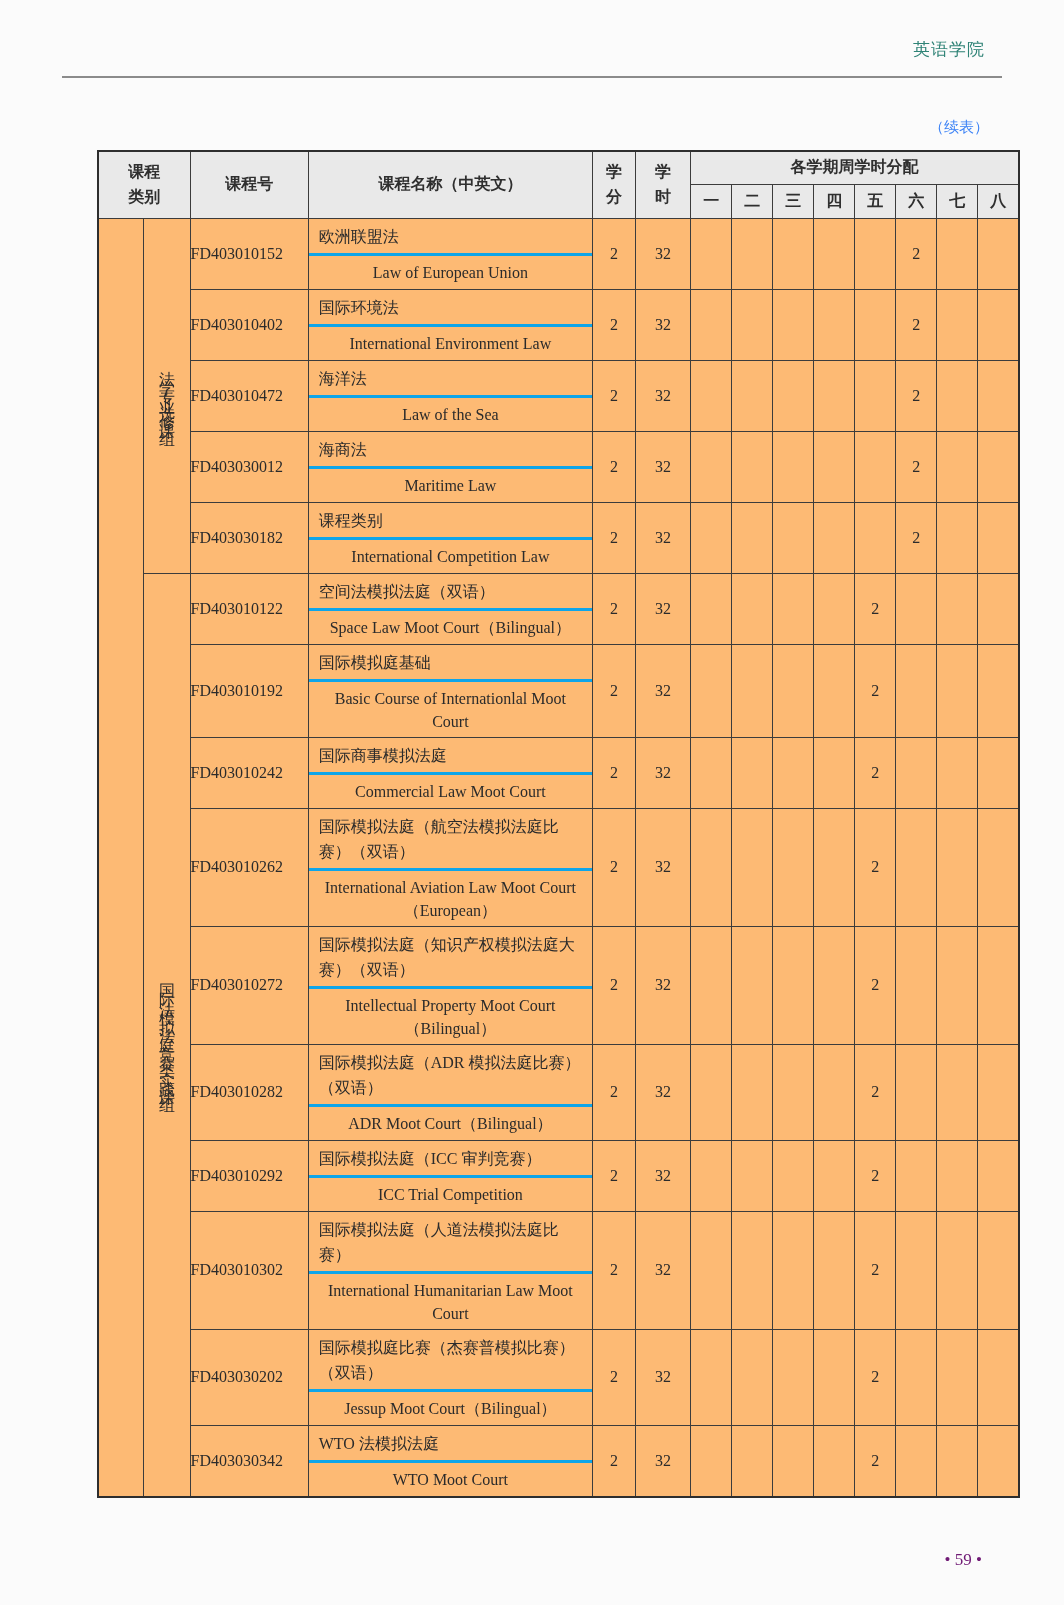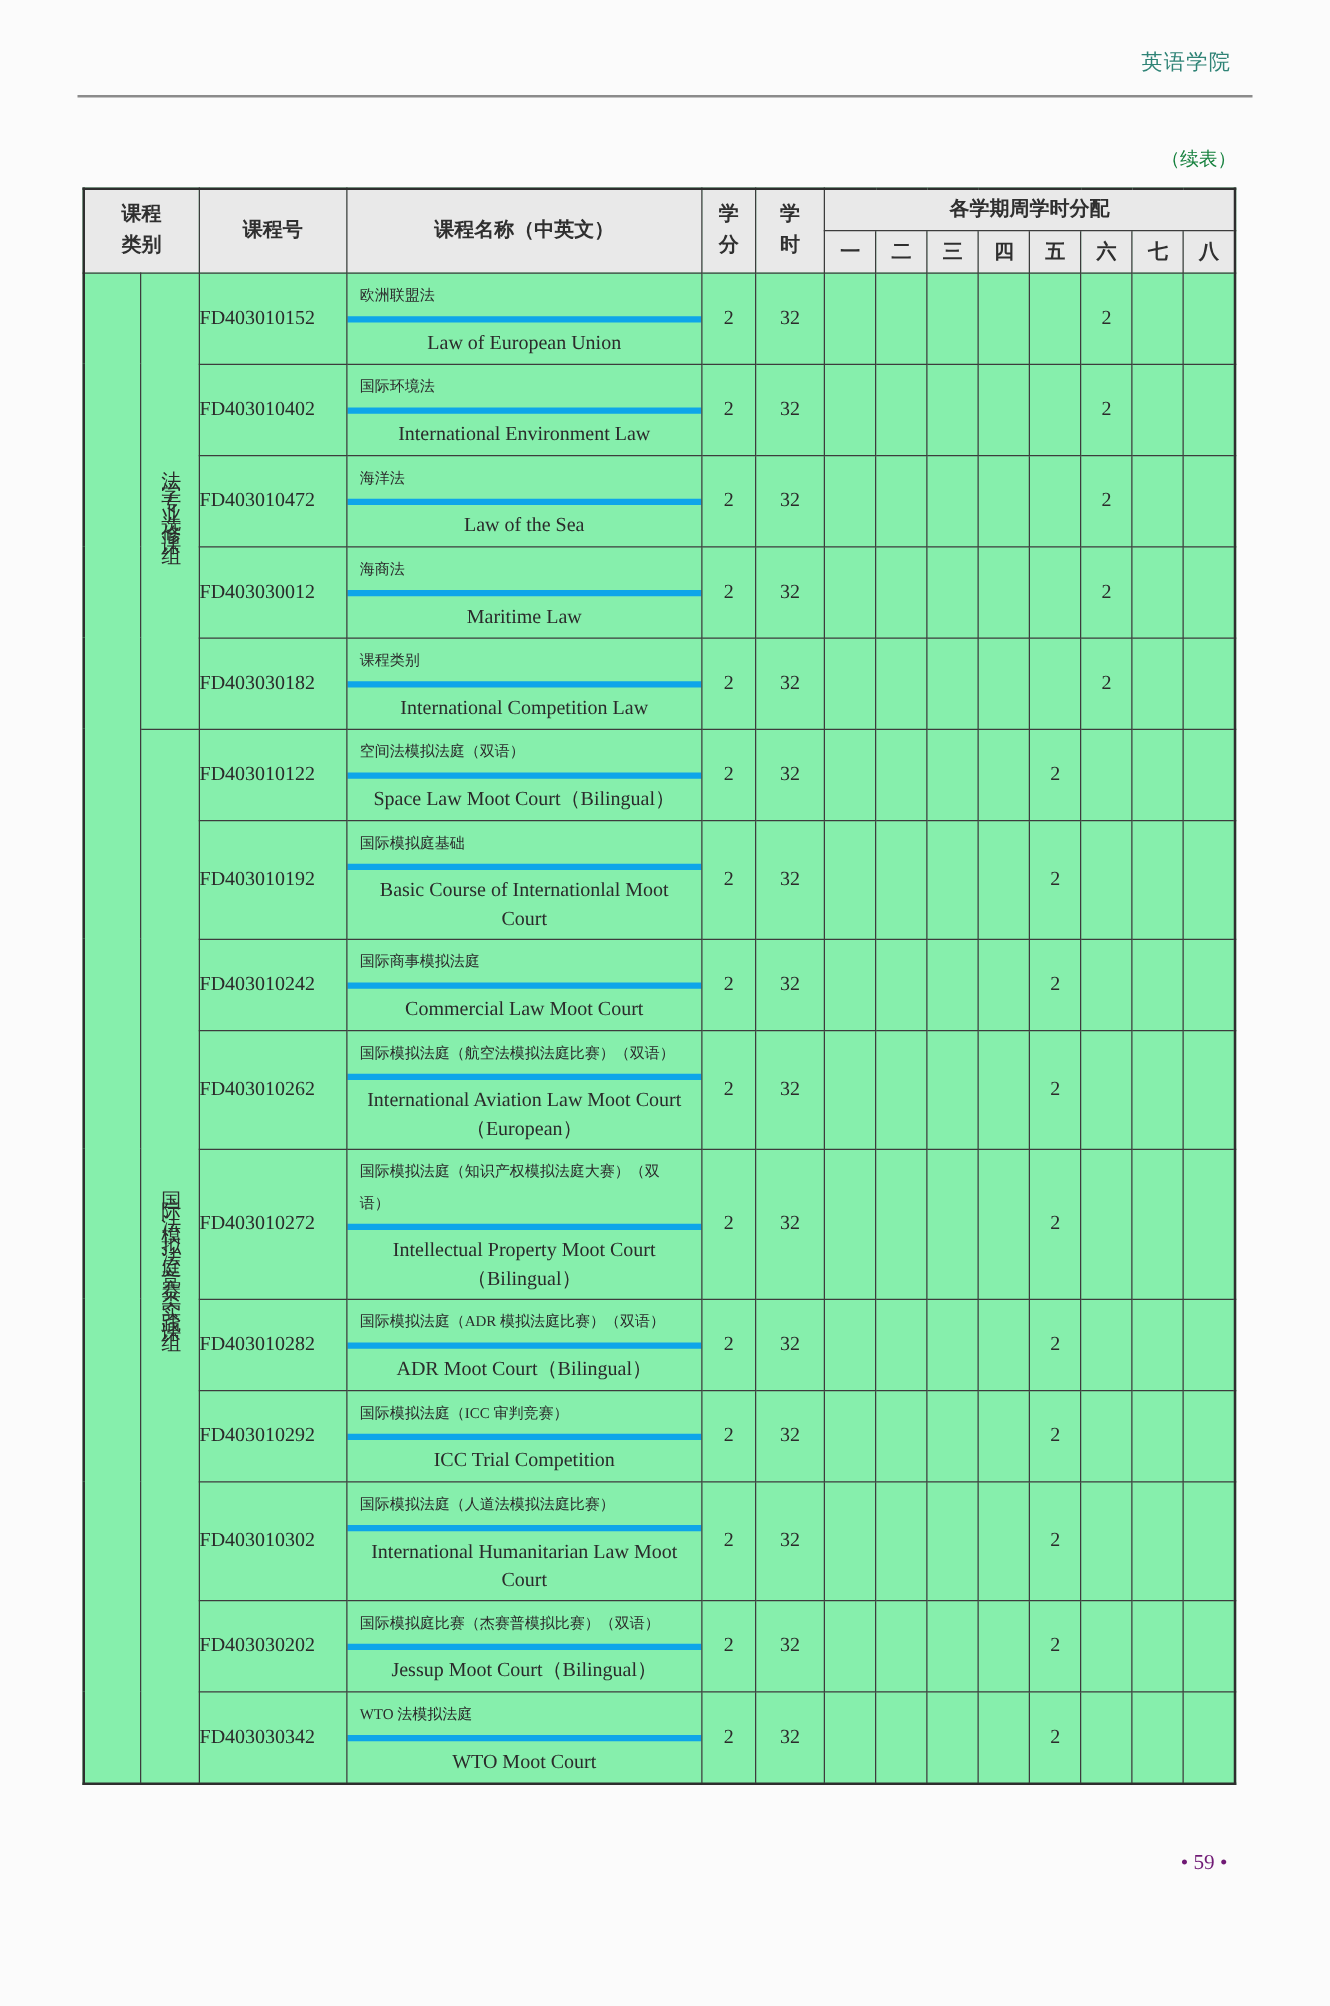--- a/index.html
+++ b/index.html
@@ -25,29 +25,29 @@
   .top-rule {
     margin: 15px 62px 0 62px;
     border: none;
     border-top: 2px solid #8b8b8b;
     height: 0;
   }
   .continued-note {
     text-align: right;
     margin: 40px 75px 13px 0;
     font-size: 15px;
-    color: #15803d;
+    color: #3b82f6;
   }
 
   table.course-table {
-    margin-left: 66px;
+    margin-left: 97px;
     width: 923px;
     border-collapse: collapse;
     table-layout: fixed;
-    background: #86efac;
+    background: #fdba74;
     border: 2px solid #2e2e2e;
   }
   .course-table th, .course-table td {
     border: 1px solid #3c3c3c;
   }
   .course-table thead th {
     background: #e9e9e9;
     font-family: "Liberation Sans", "DejaVu Sans", sans-serif;
     font-weight: 600;
     font-size: 16px;
@@ -72,24 +72,24 @@
     display: inline-block;
   }
   td.code-cell {
     vertical-align: middle;
     font-size: 16px;
     padding: 2px 0;
   }
   td.name-cell { padding: 0; vertical-align: middle; }
   .name-cn {
     padding: 5px 10px 4px 10px;
-    font-size: 12px;
+    font-size: 16px;
     line-height: 25px;
     min-height: 34px;
-    border-bottom: 5px solid #0ea5e9;
+    border-bottom: 3px solid #0ea5e9;
     display: flex; flex-direction: column; justify-content: center;
   }
   .name-en {
     padding: 5px 10px 4px 10px;
     font-size: 16px;
     line-height: 23px;
     min-height: 33px;
     display: flex; flex-direction: column; justify-content: center; text-align: center;
   }
   td.num-cell, td.sem-cell {

